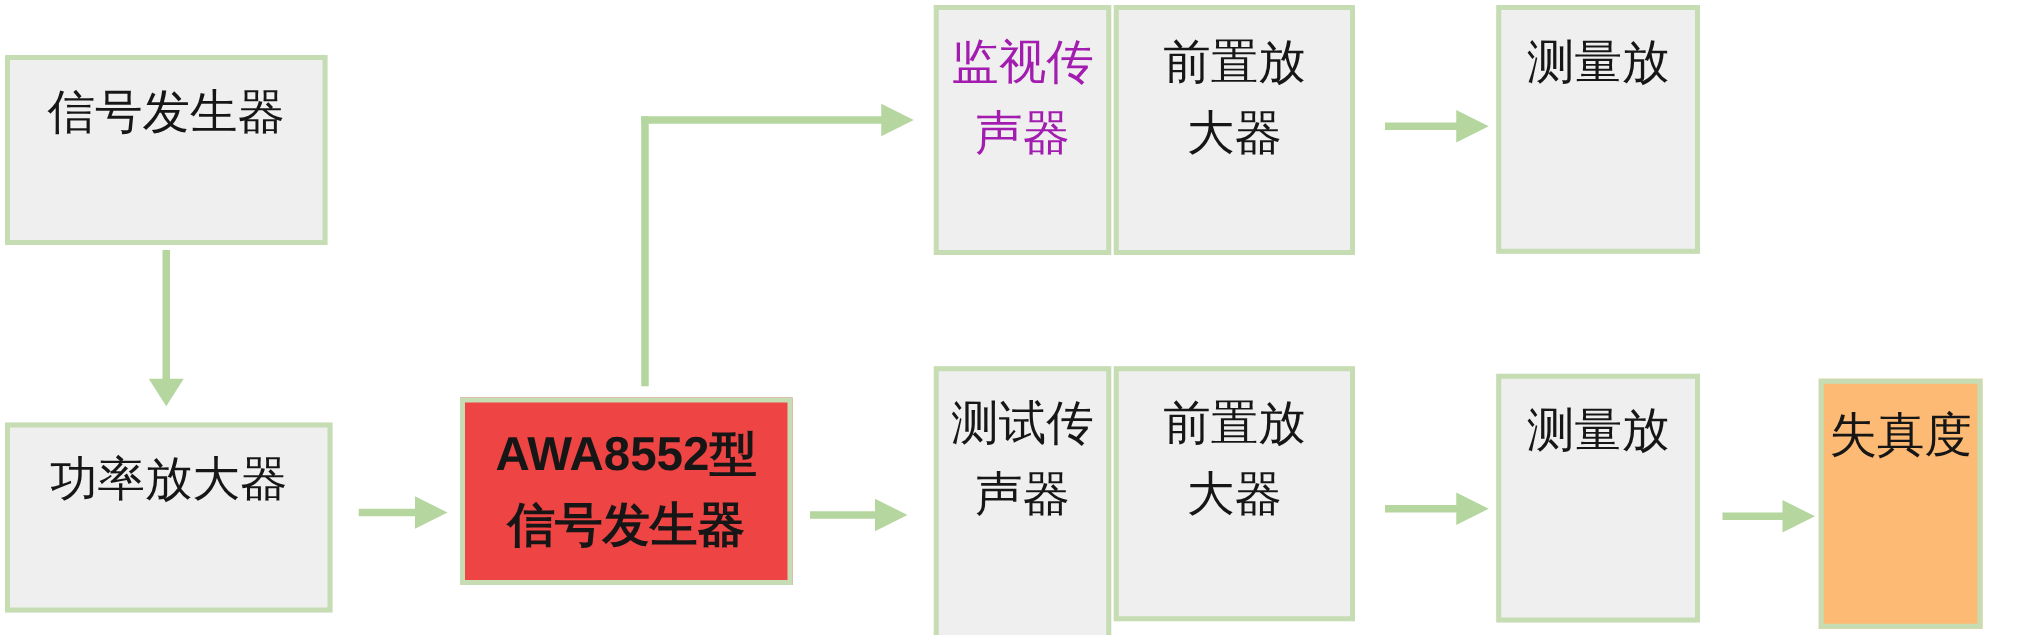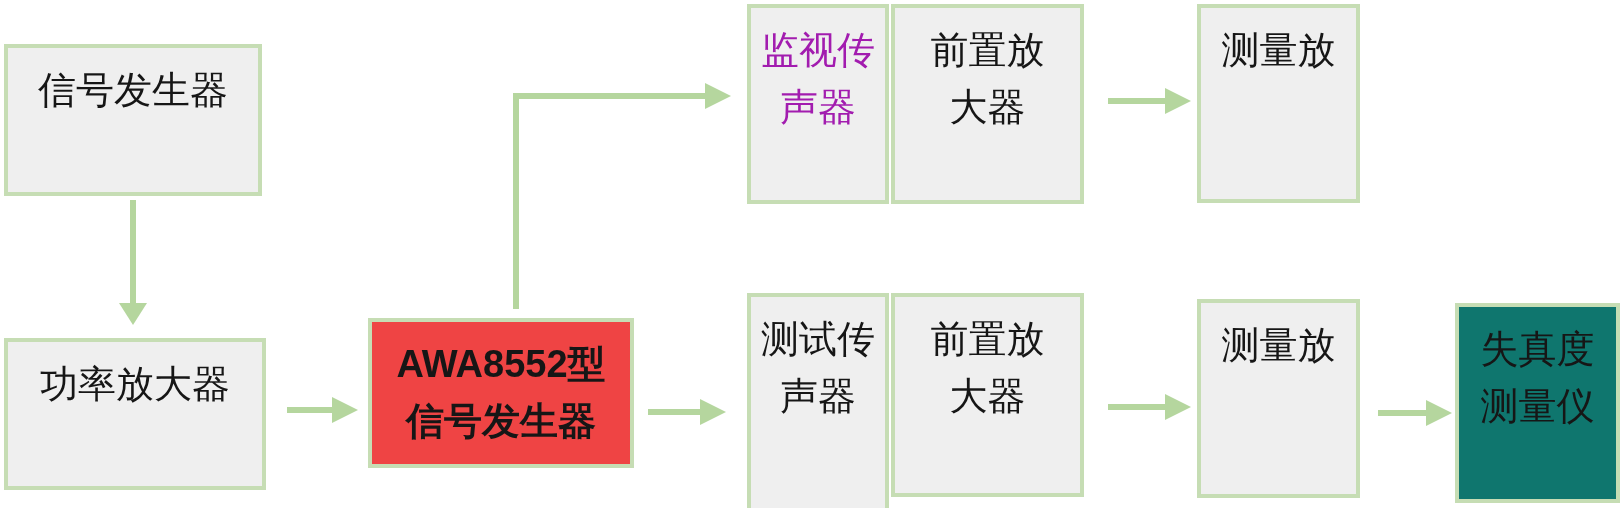--- a/index.html
+++ b/index.html
@@ -66,23 +66,22 @@
       <div class="line">测试传</div>
       <div class="line">声器</div>
     </div>
     <div class="node" style="left: 891px; top: 293px; width: 193px; height: 204px; background: rgb(239, 239, 239); border-color: rgb(198, 221, 180); color: rgb(22, 22, 22);">
       <div class="line">前置放</div>
       <div class="line">大器</div>
     </div>
     <div class="node" style="left: 1197px; top: 299px; width: 163px; height: 199px; background: rgb(239, 239, 239); border-color: rgb(198, 221, 180); color: rgb(22, 22, 22);">
       <div class="line">测量放</div>
     </div>
-    <div class="node" style="left: 1455px; top: 303px; width: 165px; height: 200px; background: #0f766e; border-color: rgb(198, 221, 180); color: rgb(22, 22, 22);">
+    <div class="node" style="left: 1455px; top: 303px; width: 131px; height: 200px; background: #fdba74; border-color: rgb(198, 221, 180); color: rgb(22, 22, 22);">
       <div class="line">失真度</div>
-      <div class="line">测量仪</div>
     </div>
     <div class="shaft" style="left: 130px; top: 200px; width: 6px; height: 107px; background: rgb(181, 214, 158);"></div>
     <div class="head-down" style="left: 119px; top: 303px; border-top-color: rgb(181, 214, 158);"></div>
     <div class="shaft" style="left: 287px; top: 407px; width: 49px; height: 6px; background: rgb(181, 214, 158);"></div>
     <div class="head-right" style="left: 332px; top: 397px; border-left-color: rgb(181, 214, 158);"></div>
     <div class="shaft" style="left: 513px; top: 93px; width: 6px; height: 216px; background: rgb(181, 214, 158);"></div>
     <div class="shaft" style="left: 513px; top: 93px; width: 196px; height: 6px; background: rgb(181, 214, 158);"></div>
     <div class="head-right" style="left: 705px; top: 83px; border-left-color: rgb(181, 214, 158);"></div>
     <div class="shaft" style="left: 648px; top: 409px; width: 56px; height: 6px; background: rgb(181, 214, 158);"></div>
     <div class="head-right" style="left: 700px; top: 399px; border-left-color: rgb(181, 214, 158);"></div>

